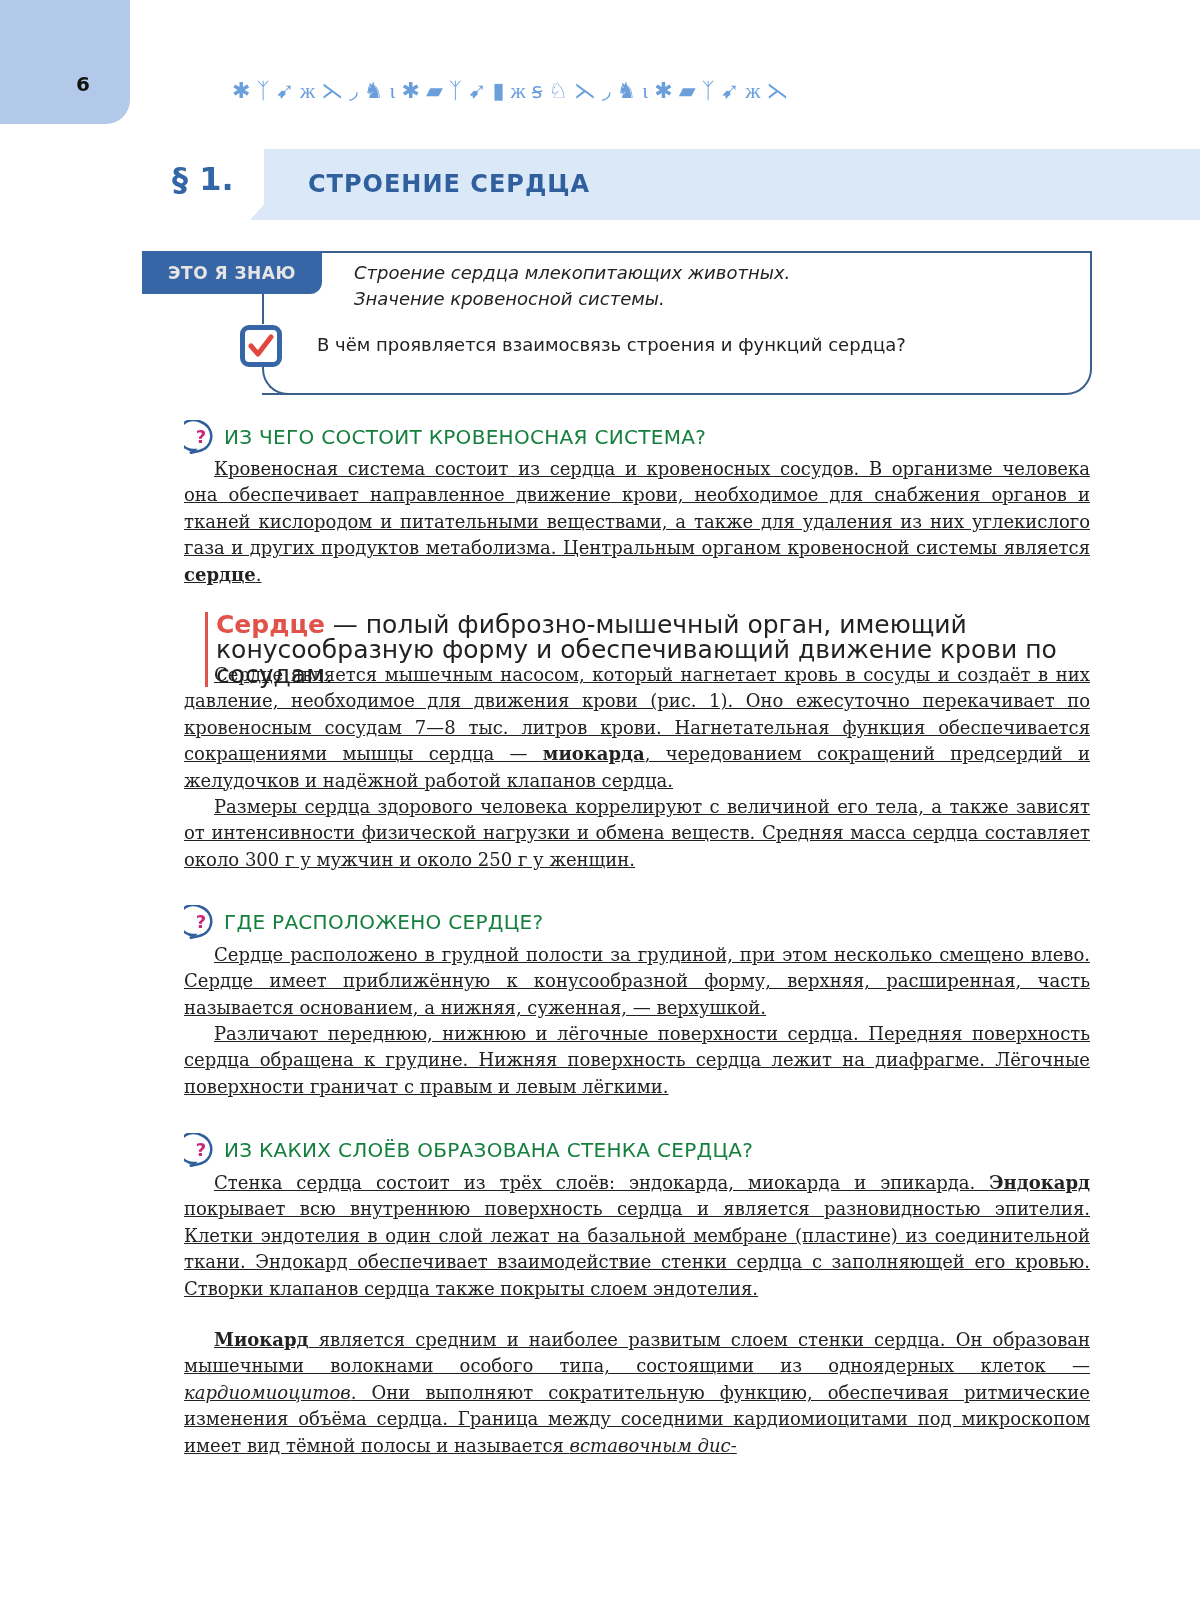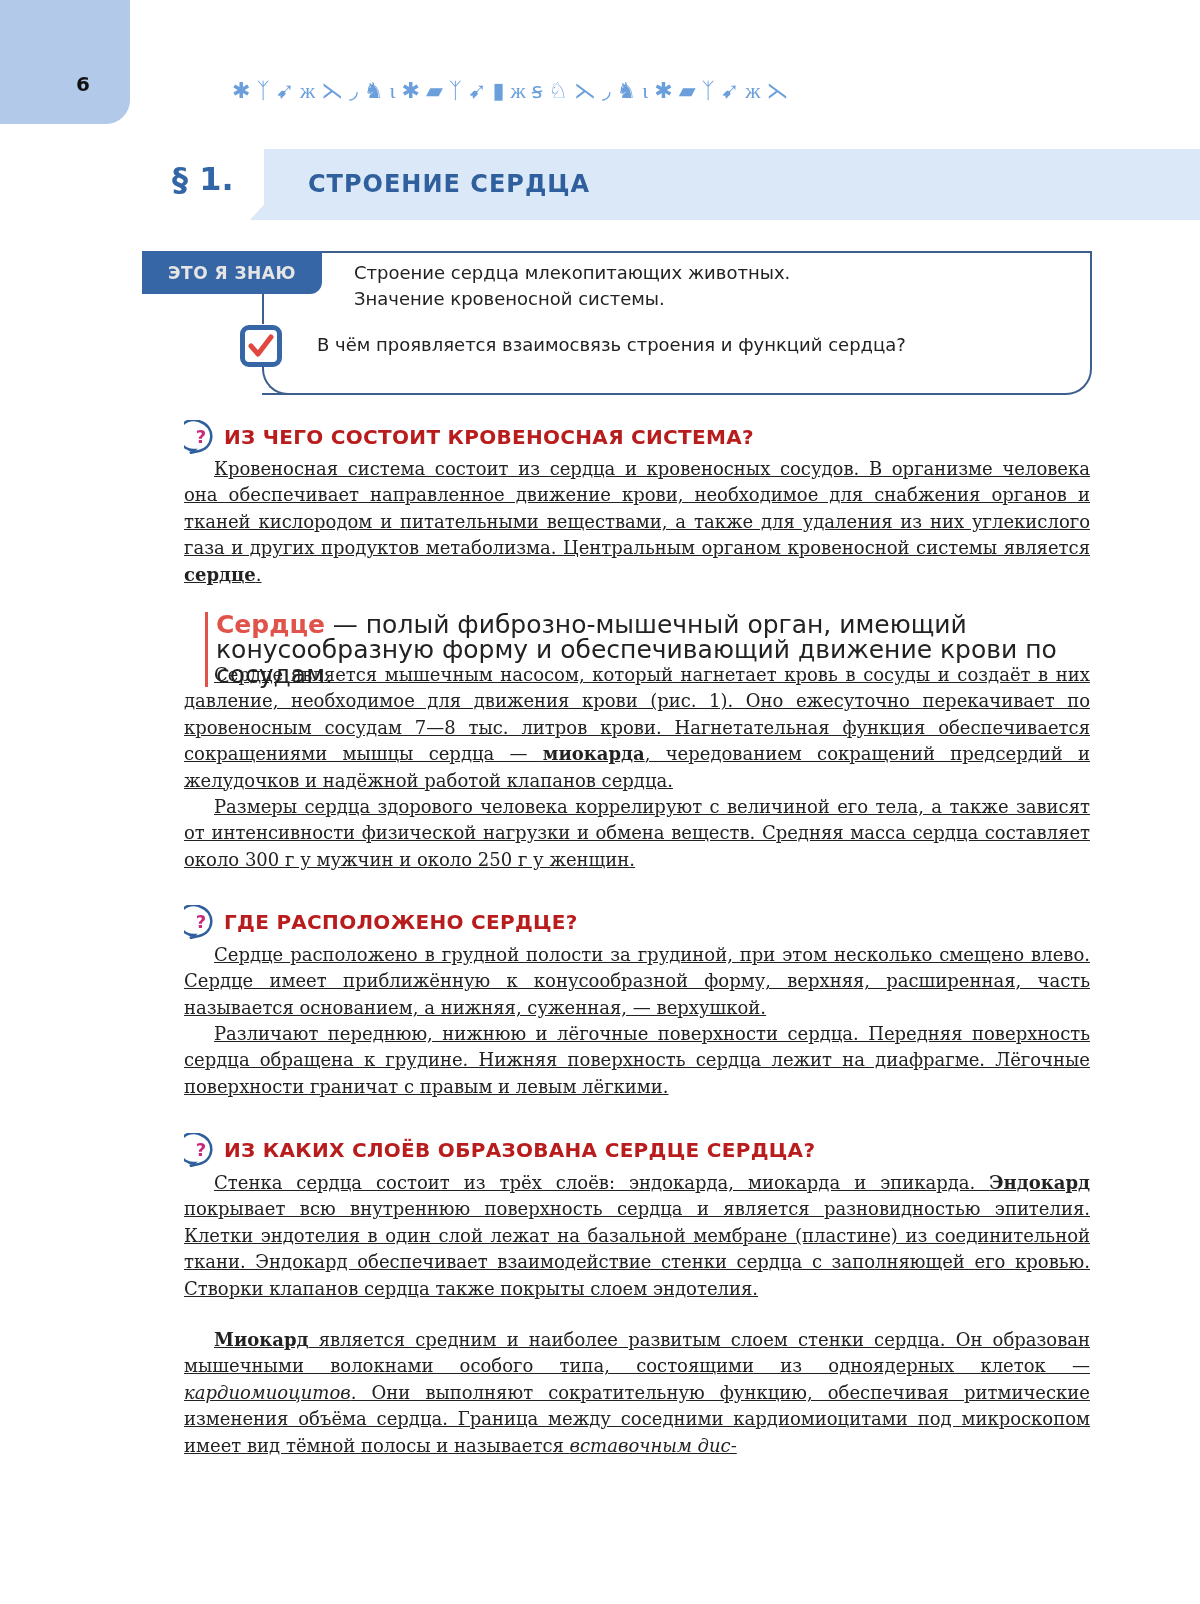--- a/index.html
+++ b/index.html
@@ -14,27 +14,27 @@
   .animal-strip span { display: inline-block; }
 
   .section-mark { position: absolute; left: 172px; top: 160px; font-size: 32px; font-weight: bold; color: #3366a6; }
   .title-band { position: absolute; left: 250px; top: 149px; right: 0; height: 71px; background: #dbe8f8; clip-path: polygon(14px 0, 100% 0, 100% 100%, 0 100%, 14px 78%); }
   .title-text { position: absolute; left: 308px; top: 170px; font-size: 24px; font-weight: bold; color: #2f5f9c; letter-spacing: 1px; }
 
   .know-box { position: absolute; left: 262px; top: 251px; width: 828px; height: 140px; border: 2px solid #3d5f8e; border-left: none; border-radius: 0 0 26px 0; }
   .know-box-curve { position: absolute; left: 262px; top: 345px; width: 60px; height: 48px; border-left: 2px solid #3d5f8e; border-bottom: 2px solid #3d5f8e; border-bottom-left-radius: 26px; }
   .know-connector { position: absolute; left: 262px; top: 290px; width: 2px; height: 34px; background: #3d5f8e; }
   .know-label { position: absolute; left: 142px; top: 251px; width: 180px; height: 43px; background: #3766a6; color: #e5e5e5; font-weight: bold; font-size: 17px; display: flex; align-items: center; justify-content: center; border-bottom-right-radius: 12px; letter-spacing: 0.5px; }
-  .know-line { position: absolute; left: 354px; font-size: 18px; color: #222; }
+  .know-line { position: absolute; left: 354px; font-size: 18px; color: #222; font-style: italic; }
   .check-icon { position: absolute; left: 240px; top: 325px; width: 42px; height: 42px; border: 5px solid #3766a6; border-radius: 9px; background: #fff; box-sizing: border-box; display: flex; align-items: center; justify-content: center; }
   .question-line { position: absolute; left: 317px; top: 334px; font-size: 18px; color: #222; text-align: center; }
 
   .q-heading { position: absolute; left: 184px; display: flex; align-items: center; gap: 6px; }
   .q-icon { width: 34px; height: 34px; position: relative; }
-  .q-text { font-size: 20px; font-weight: bold; color: #b91c1c; letter-spacing: 0.3px; }
+  .q-text { font-size: 20px; font-weight: normal; color: #15803d; letter-spacing: 0.3px; }
 
   .para { position: absolute; left: 184px; width: 906px; font-size: 18px; line-height: 26.4px; color: #222; text-align: justify; }
   .para .indent { display: inline-block; width: 30px; }
   .definition { position: absolute; left: 205px; top: 612px; width: 890px; font-size: 25px; line-height: 25px; color: #222; padding-left: 8px; border-left: 3px solid #e0524a; }
   .def-term { color: #e0524a; font-weight: bold; }
   b { font-weight: bold; }
   i { font-style: italic; }
 </style>
 </head>
 <body>
@@ -132,21 +132,21 @@
   <span class="indent"></span><span>Различают переднюю, нижнюю и лёгочные поверхности сердца. Передняя поверхность сердца обращена к грудине. Нижняя поверхность сердца лежит на диафрагме. Лёгочные поверхности граничат с правым и левым лёгкими.</span>
 </div>
 
 <div class="q-heading" style="top:1133px">
   <span class="q-icon">
     <svg width="34" height="34" viewBox="0 0 34 34">
         <path d="M17 2 A15 15 0 1 0 10 30 L6 33 L15 31 A15 15 0 0 0 17 2 Z" fill="#fff" stroke="#2f5f9c" stroke-width="2.5"></path>
         <text x="17" y="23" text-anchor="middle" font-size="18" font-weight="bold" fill="#c8287a" font-family="DejaVu Sans, sans-serif">?</text>
       </svg>
   </span>
-  <span class="q-text sans">ИЗ КАКИХ СЛОЁВ ОБРАЗОВАНА СЕРДЦЕ СЕРДЦА?</span>
+  <span class="q-text sans">ИЗ КАКИХ СЛОЁВ ОБРАЗОВАНА СТЕНКА СЕРДЦА?</span>
 </div>
 
 <div class="para serif" style="top:1170px">
   <span class="indent"></span><span>Стенка сердца состоит из трёх слоёв: эндокарда, миокарда и эпикарда. </span><b>Эндокард</b><span> покрывает всю внутреннюю поверхность сердца и является разновидностью эпителия. Клетки эндотелия в один слой лежат на базальной мембране (пластине) из соединительной ткани. Эндокард обеспечивает взаимодействие стенки сердца с заполняющей его кровью. Створки клапанов сердца также покрыты слоем эндотелия.</span>
 </div>
 
 <div class="para serif" style="top:1327px">
   <span class="indent"></span><b>Миокард</b><span> является средним и наиболее развитым слоем стенки сердца. Он образован мышечными волокнами особого типа, состоящими из одноядерных клеток — </span><i>кардиомиоцитов</i><span>. Они выполняют сократительную функцию, обеспечивая ритмические изменения объёма сердца. Граница между соседними кардиомиоцитами под микроскопом имеет вид тёмной полосы и называется </span><i>вставочным дис-</i>
 </div>
 

